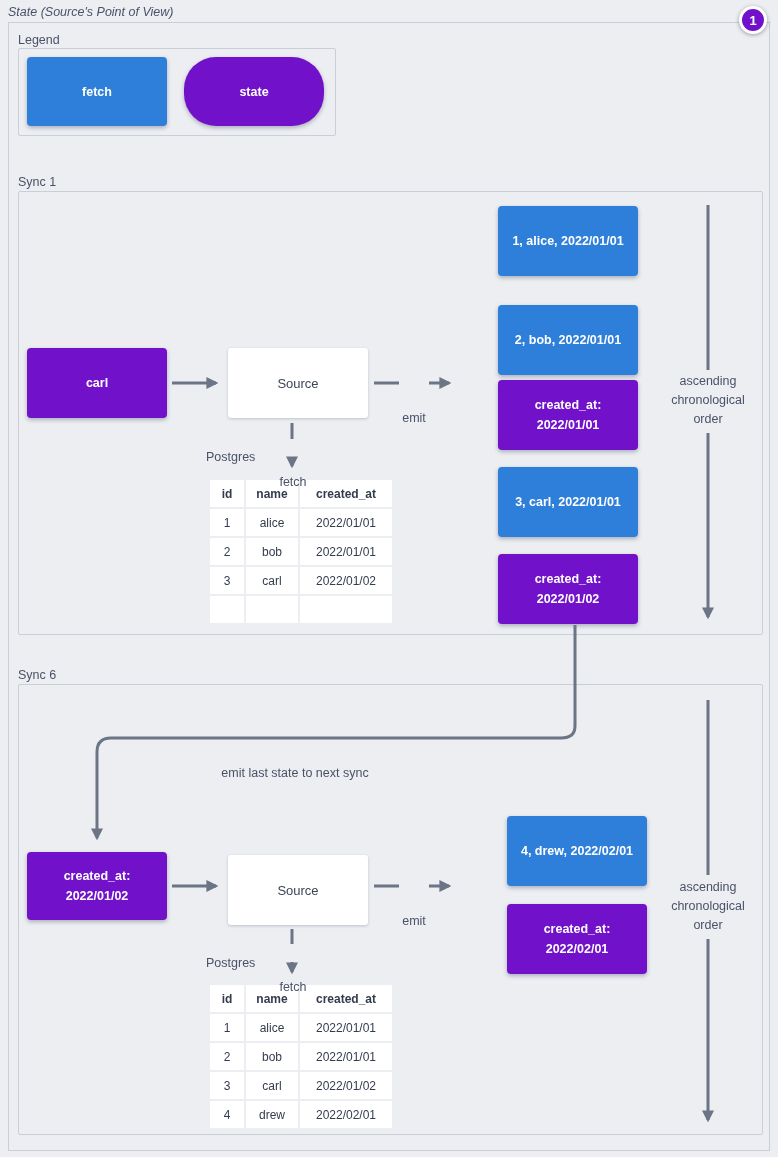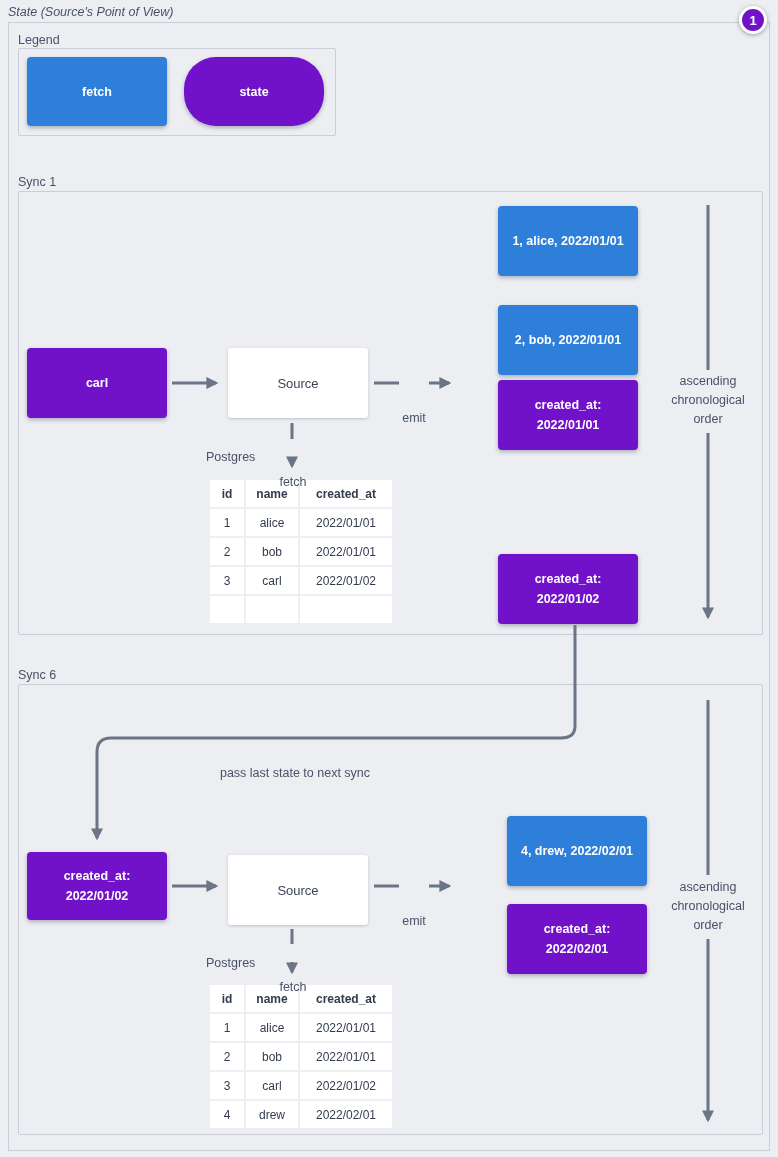--- a/index.html
+++ b/index.html
@@ -115,28 +115,31 @@
   <div class="obox" style="left: 498px; top: 206px; background: rgb(46, 127, 217);">
     <span>1, alice, 2022/01/01</span>
   </div>
   <div class="obox" style="left: 498px; top: 305px; background: rgb(46, 127, 217);">
     <span>2, bob, 2022/01/01</span>
   </div>
   <div class="obox" style="left: 498px; top: 380px; background: rgb(114, 17, 202);">
     <span>created_at:</span>
     <span>2022/01/01</span>
   </div>
+  <div class="obox" style="left: 498px; top: 467px; background: rgb(46, 127, 217);">
+    <span>3, carl, 2022/01/01</span>
+  </div>
   <div class="obox" style="left: 498px; top: 554px; background: rgb(114, 17, 202);">
     <span>created_at:</span>
     <span>2022/01/02</span>
   </div>
 
   <div class="ordernote" style="left:659px;top:372px;">ascending chronological order</div>
 
-  <div class="lbl centerlbl masklbl" style="left:295px;top:730px;">pass last state to next sync</div>
+  <div class="lbl centerlbl masklbl" style="left:295px;top:730px;">emit last state to next sync</div>
 
   <div class="lbl" style="left:18px;top:668px;">Sync 6</div>
   <div class="panel" style="left:18px;top:684px;width:743px;height:449px;"></div>
 
   <div class="obox" style="left: 27px; top: 852px; height: 68px; background: rgb(114, 17, 202);">
     <span>created_at:</span>
     <span>2022/01/02</span>
   </div>
   <div class="srcbox" style="left:228px;top:855px;">
     <span>Source</span>

